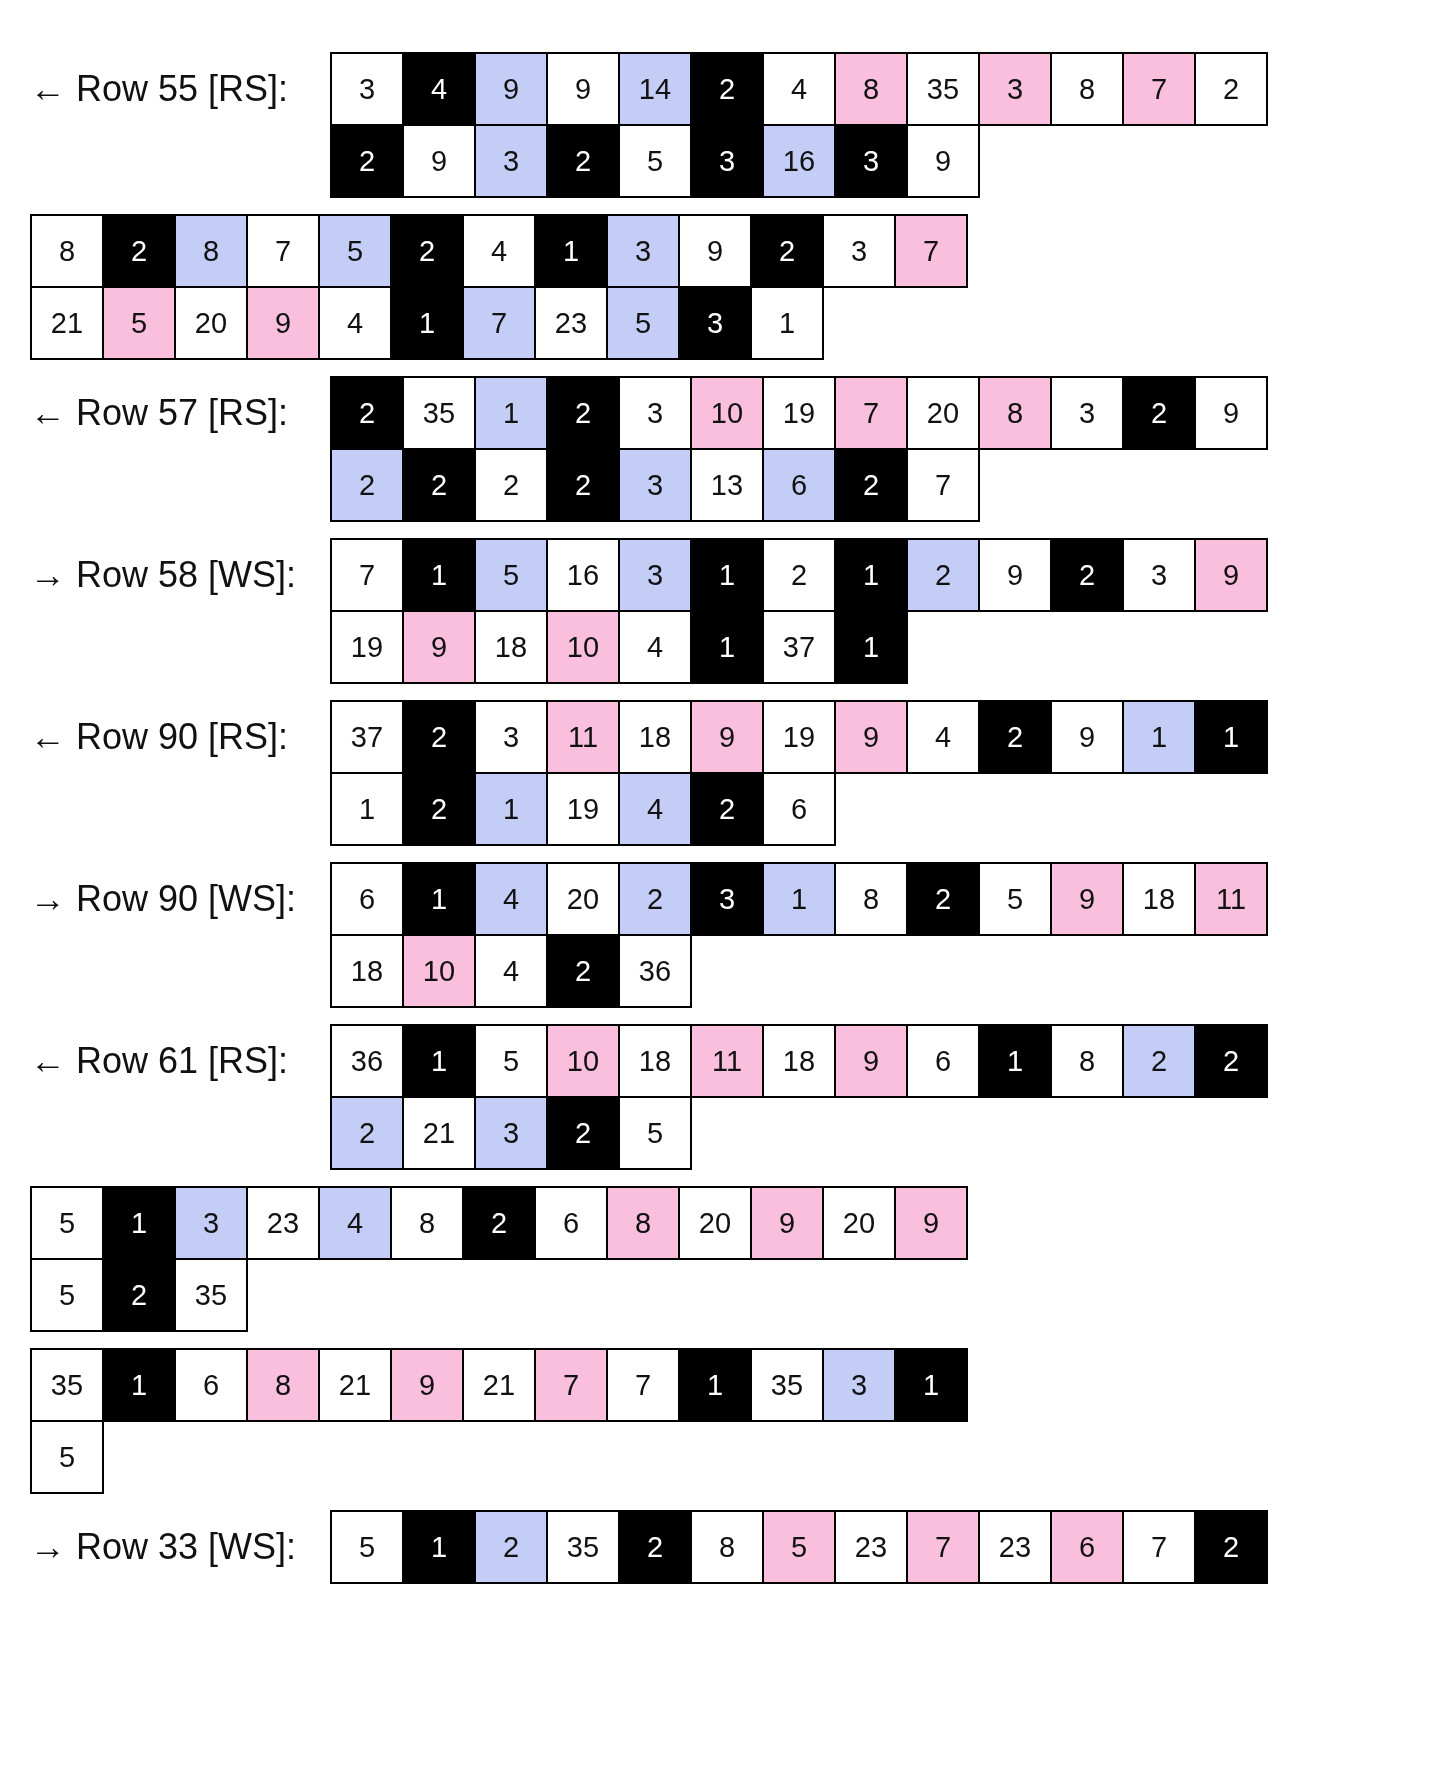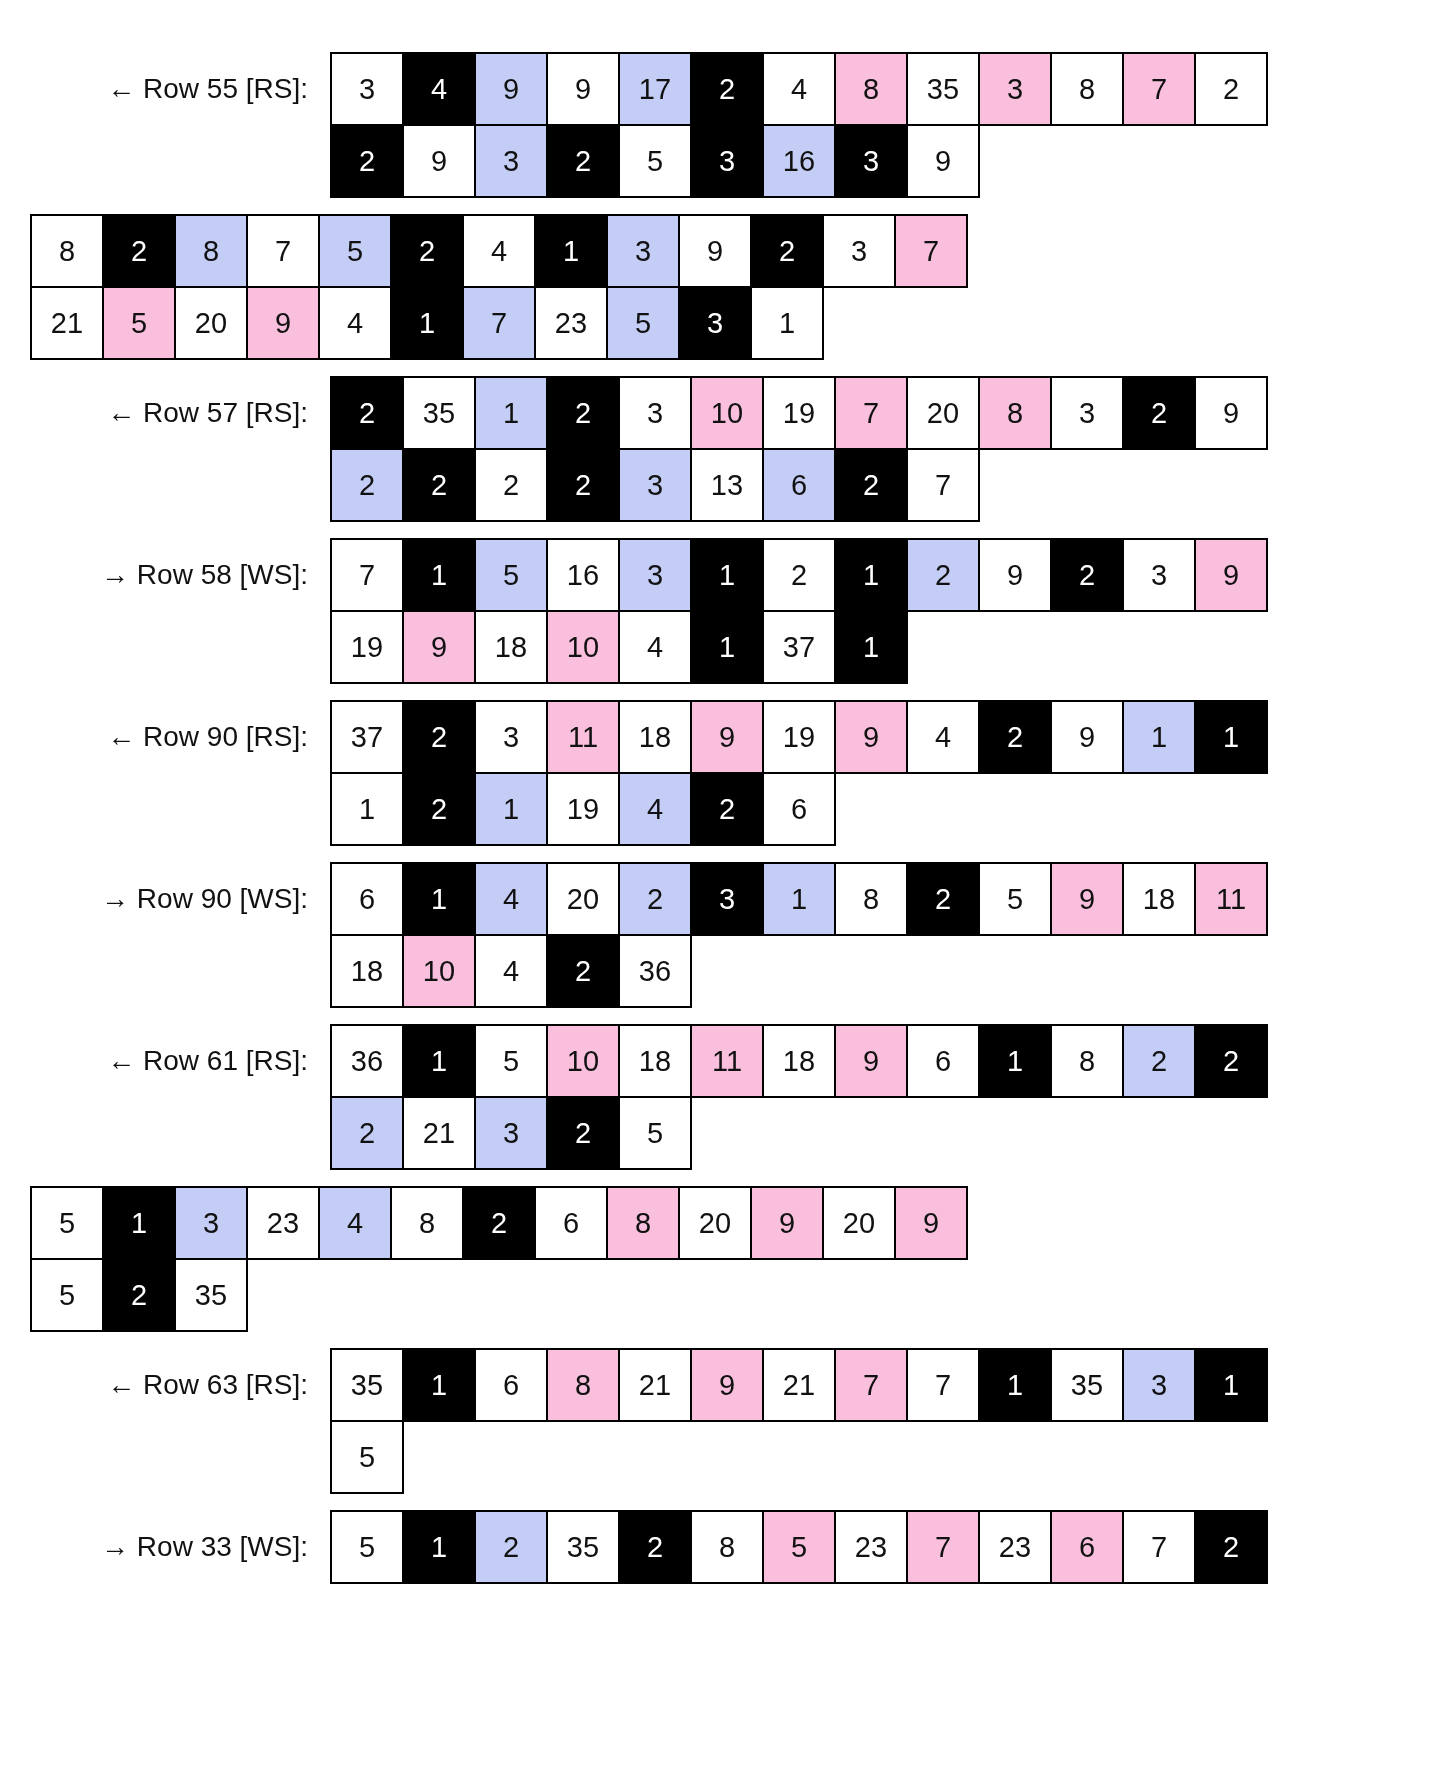--- a/index.html
+++ b/index.html
@@ -18,24 +18,24 @@
     box-sizing: border-box;
   }
   .row-block {
     display: flex;
     align-items: flex-start;
     margin-bottom: 18px;
   }
   .row-label {
     width: 300px;
     flex: 0 0 300px;
-    text-align: right;
+    text-align: left;
     padding-right: 22px;
     box-sizing: border-box;
-    font-size: 28px;
+    font-size: 36px;
     line-height: 74px;
     color: #111111;
     white-space: nowrap;
   }
   .cells {
     display: flex;
     flex-wrap: wrap;
     width: 1005px;
   }
   .cell {
@@ -61,21 +61,21 @@
 <body>
 
 <div class="sheet" id="sheet">
     <div class="row-block">
       <div class="row-label">← Row 55 [RS]:</div>
       <div class="cells">
         <div class="cell white">3</div>
         <div class="cell black">4</div>
         <div class="cell blue">9</div>
         <div class="cell white">9</div>
-        <div class="cell blue">17</div>
+        <div class="cell blue">14</div>
         <div class="cell black">2</div>
         <div class="cell white">4</div>
         <div class="cell pink">8</div>
         <div class="cell white">35</div>
         <div class="cell pink">3</div>
         <div class="cell white">8</div>
         <div class="cell pink">7</div>
         <div class="cell white">2</div>
         <div class="cell black">2</div>
         <div class="cell white">9</div>
@@ -254,21 +254,20 @@
         <div class="cell white">20</div>
         <div class="cell pink">9</div>
         <div class="cell white">20</div>
         <div class="cell pink">9</div>
         <div class="cell white">5</div>
         <div class="cell black">2</div>
         <div class="cell white">35</div>
       </div>
     </div>
     <div class="row-block">
-      <div class="row-label">← Row 63 [RS]:</div>
       <div class="cells">
         <div class="cell white">35</div>
         <div class="cell black">1</div>
         <div class="cell white">6</div>
         <div class="cell pink">8</div>
         <div class="cell white">21</div>
         <div class="cell pink">9</div>
         <div class="cell white">21</div>
         <div class="cell pink">7</div>
         <div class="cell white">7</div>

